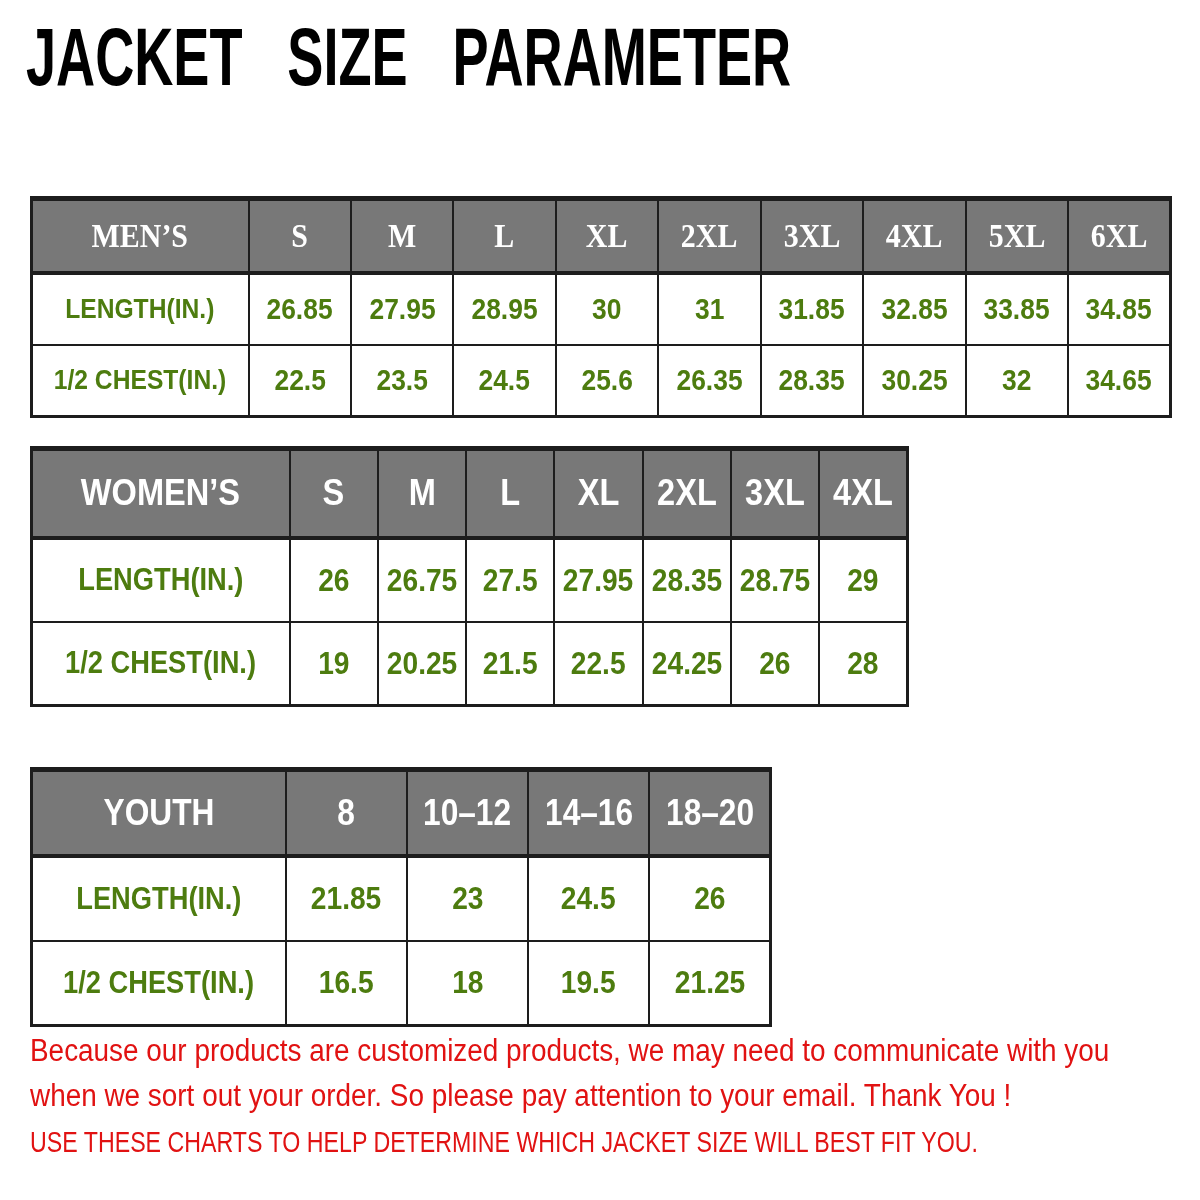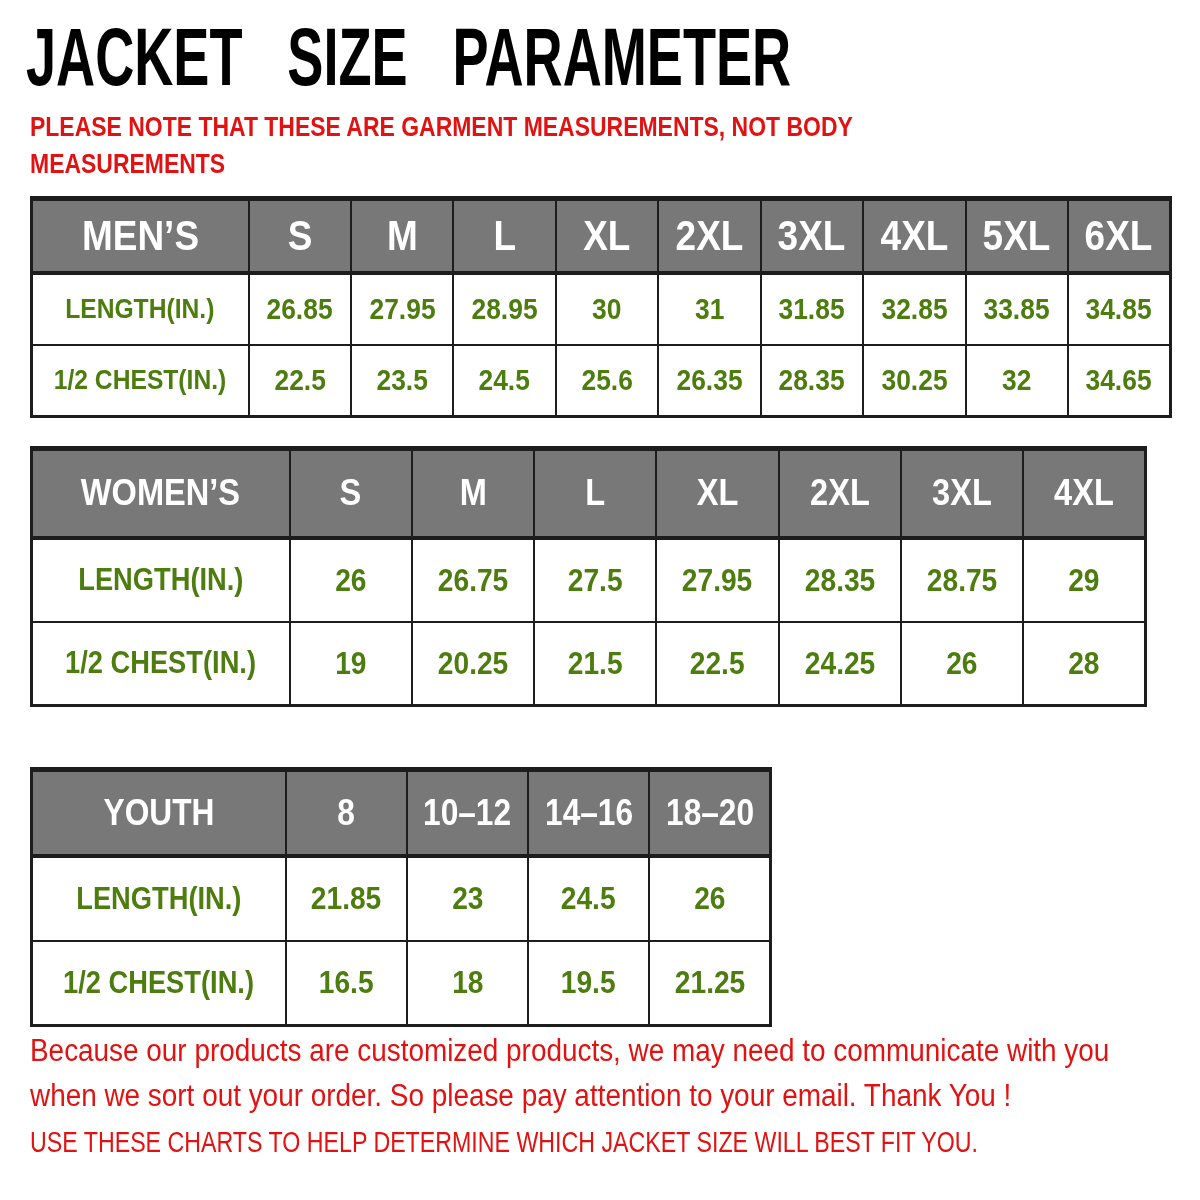--- a/index.html
+++ b/index.html
@@ -75,27 +75,27 @@
   .cv {
     display: inline-block;
     transform: scaleX(0.88);
     transform-origin: center center;
     white-space: nowrap;
   }
 
   
   .t-mens  { left: 30px; top: 196px; width: 1142px; font-size: 30px; }
   .t-mens  col.label-col { width: 217px; }
-  .t-mens  thead th { font-size: 42px; }
+  .t-mens  thead th { font-size: 34px; font-family: Liberation Serif, serif; }
   .t-mens  thead tr { height: 74px; }
   .t-mens  tbody tr { height: 72px; }
   .t-mens  td.rowlabel { font-size: 28px; }
 
   
-  .t-womens { left: 30px; top: 446px; width: 1117px; font-size: 32px; }
+  .t-womens { left: 30px; top: 446px; width: 879px; font-size: 32px; }
   .t-womens col.label-col { width: 258px; }
   .t-womens thead th { font-size: 37px; }
   .t-womens thead tr { height: 89px; }
   .t-womens tbody tr { height: 84px; }
   .t-womens td.rowlabel { font-size: 31px; }
 
   
   .t-youth { left: 30px; top: 737px; width: 742px; font-size: 32px; margin-top: 30px; }
   .t-youth col.label-col { width: 254px; }
   .t-youth thead th { font-size: 36px; }
@@ -136,24 +136,20 @@
 
   :root { --red: #e11212; }
 </style>
 </head>
 <body>
 
 <div class="page">
 
   <h1 class="title"><span class="squeeze-title">JACKET SIZE PARAMETER</span></h1>
 
-  <div class="note">
-    <div class="squeeze-note">PLEASE NOTE THAT THESE ARE GARMENT MEASUREMENTS, NOT BODY</div>
-    <div class="squeeze-note">MEASUREMENTS</div>
-  </div>
 
   <table class="size-table t-mens">
       <colgroup>
         <col class="label-col">
         <col>
         <col>
         <col>
         <col>
         <col>
         <col>

